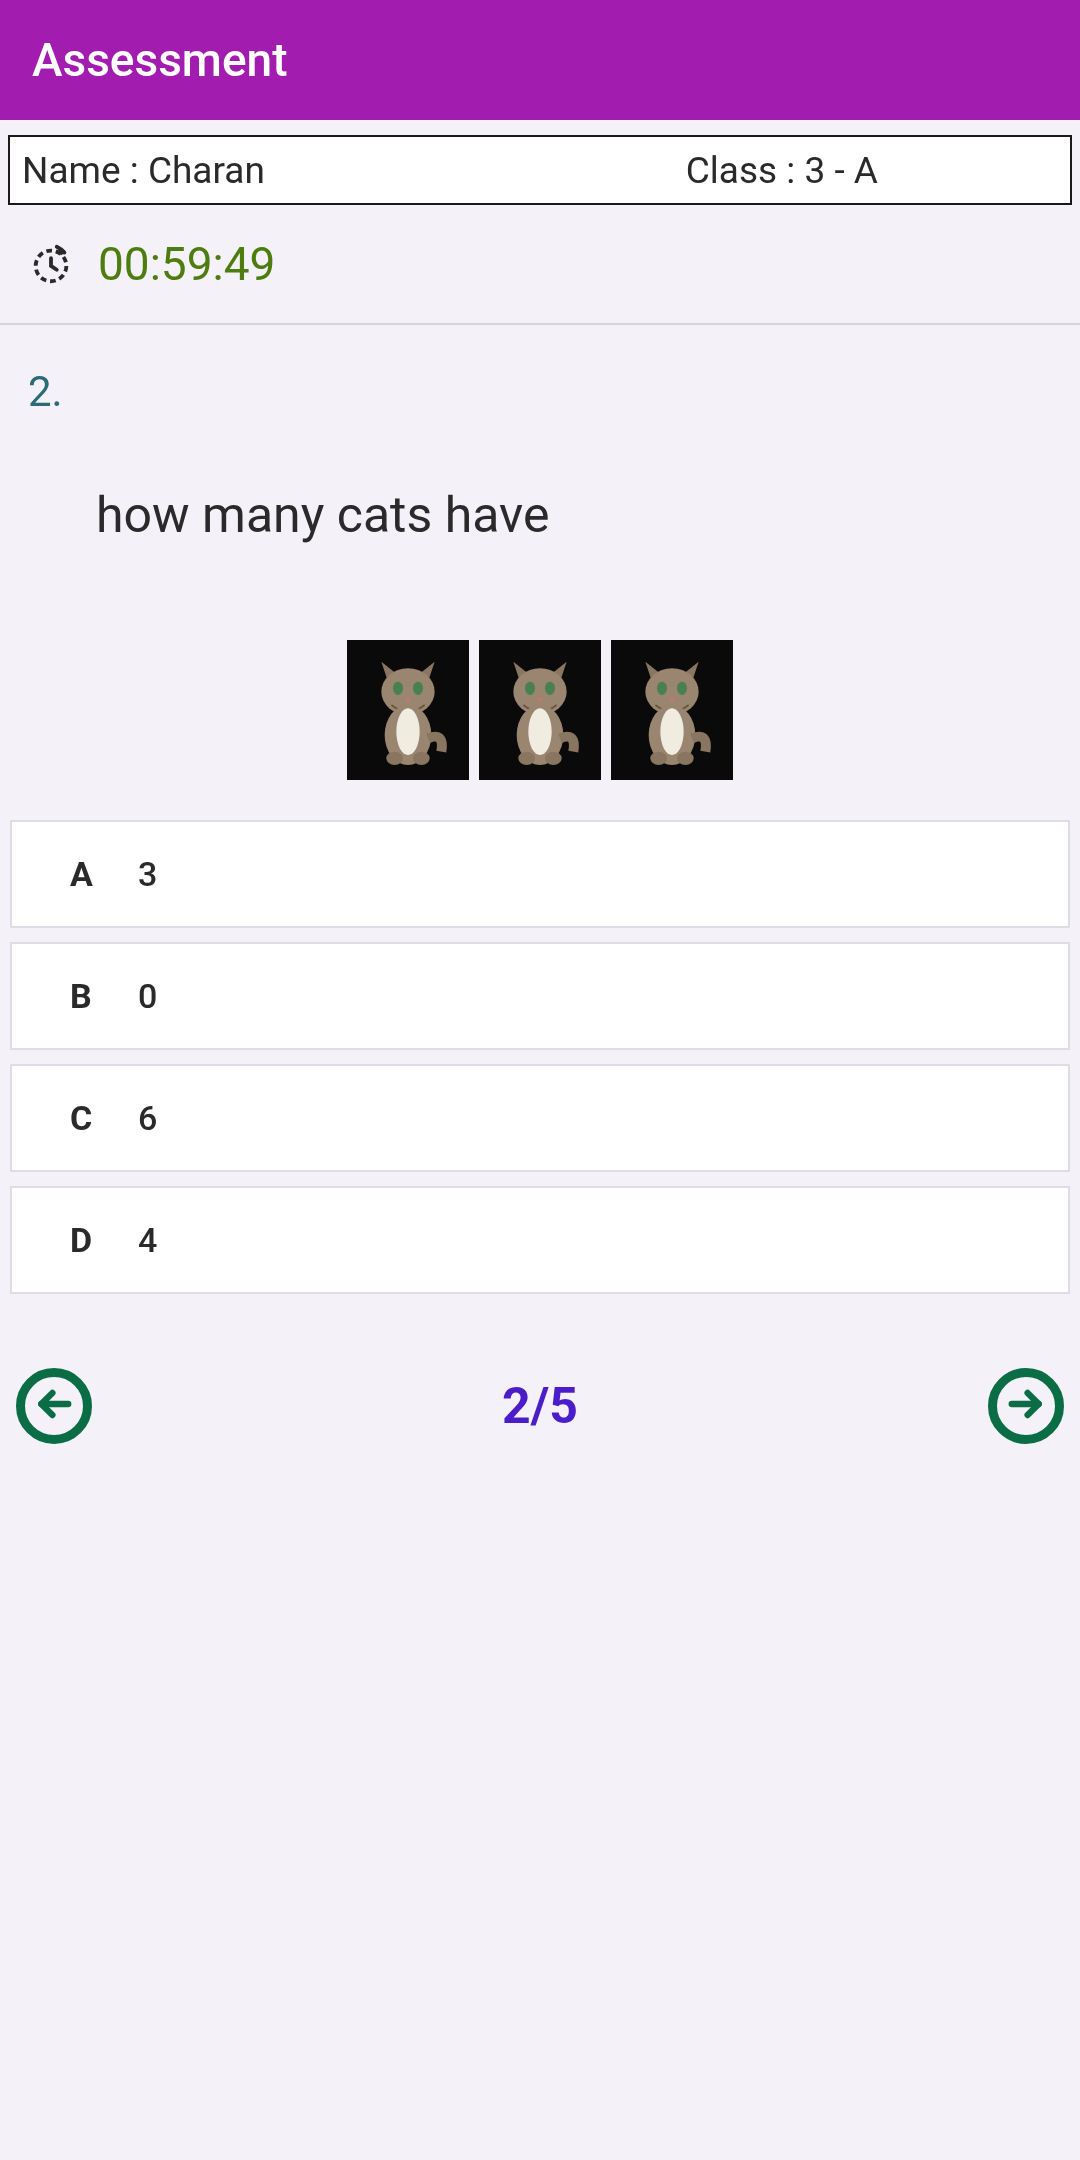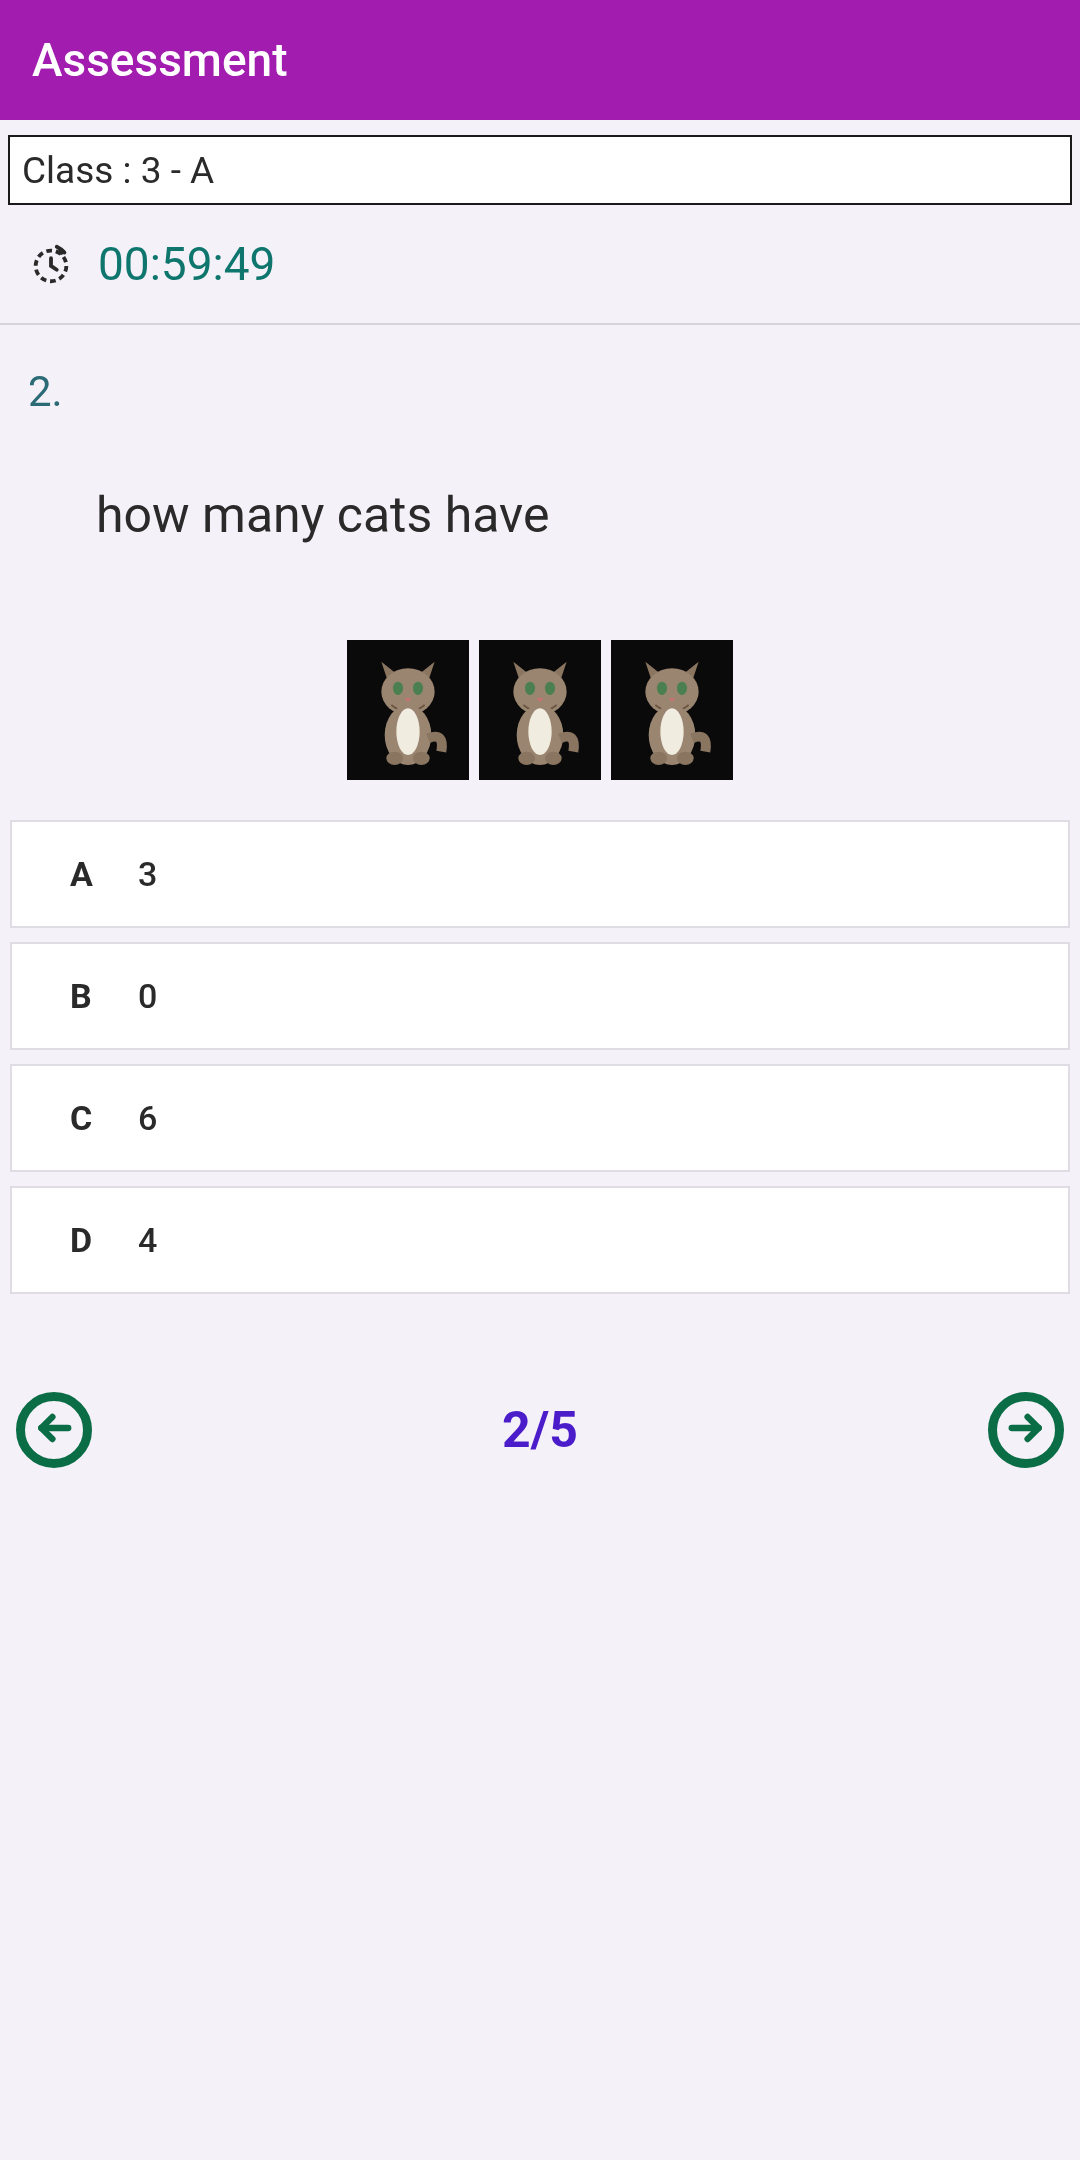--- a/index.html
+++ b/index.html
@@ -50,21 +50,21 @@
       align-items: center;
       padding: 32px 28px;
     }
     .timer-icon {
       width: 46px;
       height: 46px;
       margin-right: 24px;
     }
     .timer-text {
       font-size: 46px;
-      color: #0f766e;
+      color: #4d7c0f;
     }
     .divider {
       height: 2px;
       background: #d8d4dc;
     }
     .question-number {
       font-size: 42px;
       color: #2b6b76;
       padding: 42px 0 0 28px;
     }
@@ -106,21 +106,21 @@
       color: #2a2a2a;
       width: 68px;
     }
     .answer-value {
       font-size: 34px;
       color: #2a2a2a;
       font-weight: 500;
     }
     .footer {
       position: absolute;
-      bottom: 692px;
+      bottom: 716px;
       left: 0;
       right: 0;
       display: flex;
       align-items: center;
       justify-content: space-between;
       padding: 0 16px;
       text-align: right;
     }
     .nav-button {
       width: 76px;
@@ -143,20 +143,21 @@
     }
   </style>
 </head>
 <body>
 
 <div class="header">
   <span class="header-title">Assessment</span>
 </div>
 
 <div class="student-info">
+  <span class="student-name">Name : Charan</span>
   <span class="student-class">Class : 3 - A</span>
 </div>
 
 <div class="timer-row">
   <span class="timer-icon">
     <svg viewBox="0 0 24 24" fill="none" stroke="#2a2a2a" stroke-width="2">
       <circle cx="12" cy="13" r="8" stroke-dasharray="3 2"></circle>
       <path d="M12 9v4l3 2" stroke-linecap="round"></path>
       <path d="M15 3 a 12 12 0 0 1 4 3" stroke-linecap="round" fill="none"></path>
       <path d="M19 6 l-2 -1 l1 2" fill="#2a2a2a"></path>

